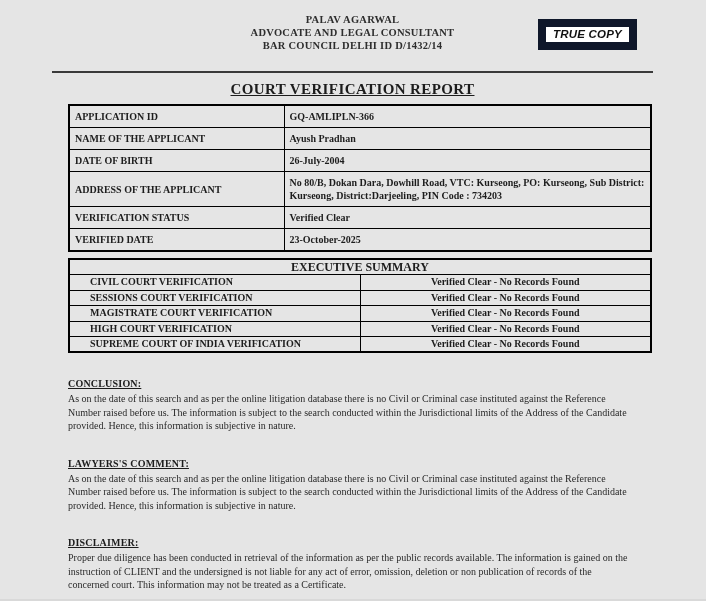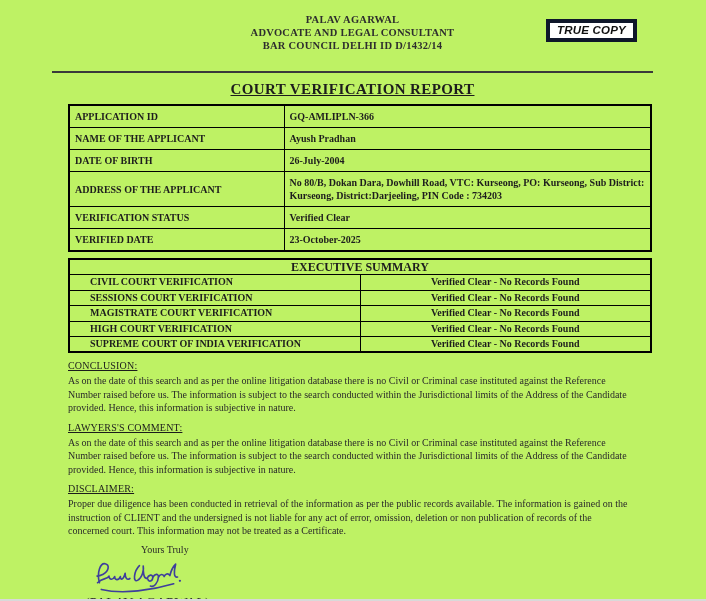--- a/index.html
+++ b/index.html
@@ -1,32 +1,32 @@
 <!DOCTYPE html>
 <html><head>
 <meta charset="utf-8">
 <style>
   * { margin:0; padding:0; box-sizing:border-box; }
   html,body { background:#ffffff; }
   .page {
     position:relative;
     width:706px; height:601px;
-    background:#bef264;
+    background:#e5e5e5;
     overflow:hidden;
     font-family:"Liberation Serif","DejaVu Serif",serif;
     color:#222222;
   }
   .content {
     position:absolute; left:52px; top:0; width:601px; padding-top:13px;
   }
   
   .letterhead { text-align:center; font-weight:bold; font-size:10.5px; line-height:13px; letter-spacing:0.25px; color:#2e2e2e; }
   .stamp {
     position:absolute; top:19px; right:16px;
-    border:4px solid #0f172a;
+    border:8px solid #0f172a;
     padding:1px 7px 2px 7px;
     font-family:"Liberation Sans","DejaVu Sans",sans-serif;
     font-style:italic; font-weight:bold; font-size:11.5px;
     color:#111111; letter-spacing:0.2px; background:#ffffff;
   }
   .rule { height:2px; background:#3a3a3a; margin-top:19px; width:601px; }
   .report-title {
     margin-top:8px; text-align:center;
     font-weight:bold; font-size:15px; letter-spacing:0.4px;
     text-decoration:underline; color:#1c1c1c;
@@ -45,22 +45,22 @@
     font-size:12px; line-height:12px; font-weight:bold; text-align:center;
     height:14px; padding:1px 4px; color:#1d1d1d;
   }
   .summary-table td {
     font-size:10px; line-height:12px; padding:1px 20px; height:15.5px; color:#1d1d1d;
   }
   .summary-table .col-label { width:219px; font-weight:bold; }
   .summary-table .col-value { text-align:center; font-weight:bold; }
   
   .section-heading {
-    margin-left:16px; margin-top:6px;
-    font-weight:normal; font-size:10px; line-height:13px;
+    margin-left:16px; margin-top:24px;
+    font-weight:bold; font-size:10px; line-height:13px;
     text-decoration:underline; color:#1c1c1c; letter-spacing:0.2px;
   }
   .section-body {
     margin-left:16px; margin-top:2px; width:566px;
     font-size:10px; line-height:13.5px; color:#2a2a2a;
     text-align:left;
   }
   
   .salutation { margin-left:89px; margin-top:5px; font-size:10px; line-height:13px; color:#2a2a2a; }
   .signature-wrap { margin-left:40px; margin-top:2px; height:40px; }

